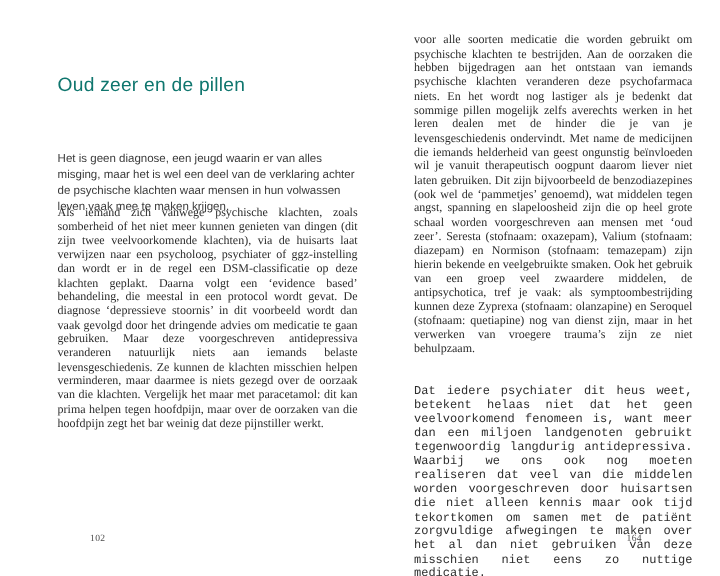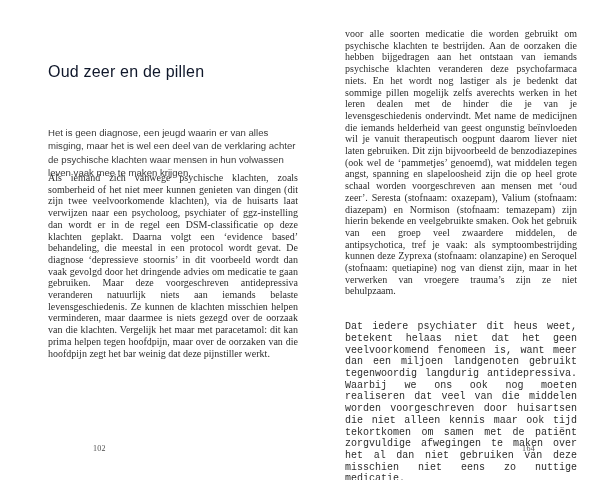--- a/index.html
+++ b/index.html
@@ -24,21 +24,21 @@
 
   .chapter-title {
     position: absolute;
     top: 63px;
     left: 0;
     margin: 0;
     font-family: "Liberation Sans", "DejaVu Sans", sans-serif;
     font-size: 16px;
     font-weight: 400;
     letter-spacing: 0.2px;
-    color: #0f172a;
+    color: #0f766e;
   }
   .chapter-intro {
     position: absolute;
     top: 126px;
     left: 0;
     width: 250px;
     margin: 0;
     font-family: "Liberation Sans", "DejaVu Sans", sans-serif;
     font-size: 9.6px;
     line-height: 13.3px;
@@ -70,21 +70,21 @@
 
   .folio {
     position: absolute;
     top: 444px;
     margin: 0;
     font-family: "Liberation Serif", "DejaVu Serif", serif;
     font-size: 8px;
     color: #4d4d4d;
     letter-spacing: 0.3px;
   }
-  .folio-left  { left: 45px; }
+  .folio-left  { left: 27px; }
   .folio-right { right: 42px; }
 </style>
 </head>
 <body>
 
 <div class="spread">
 
   <section class="page page-left">
     <h1 class="chapter-title">Oud zeer en de pillen</h1>
 

